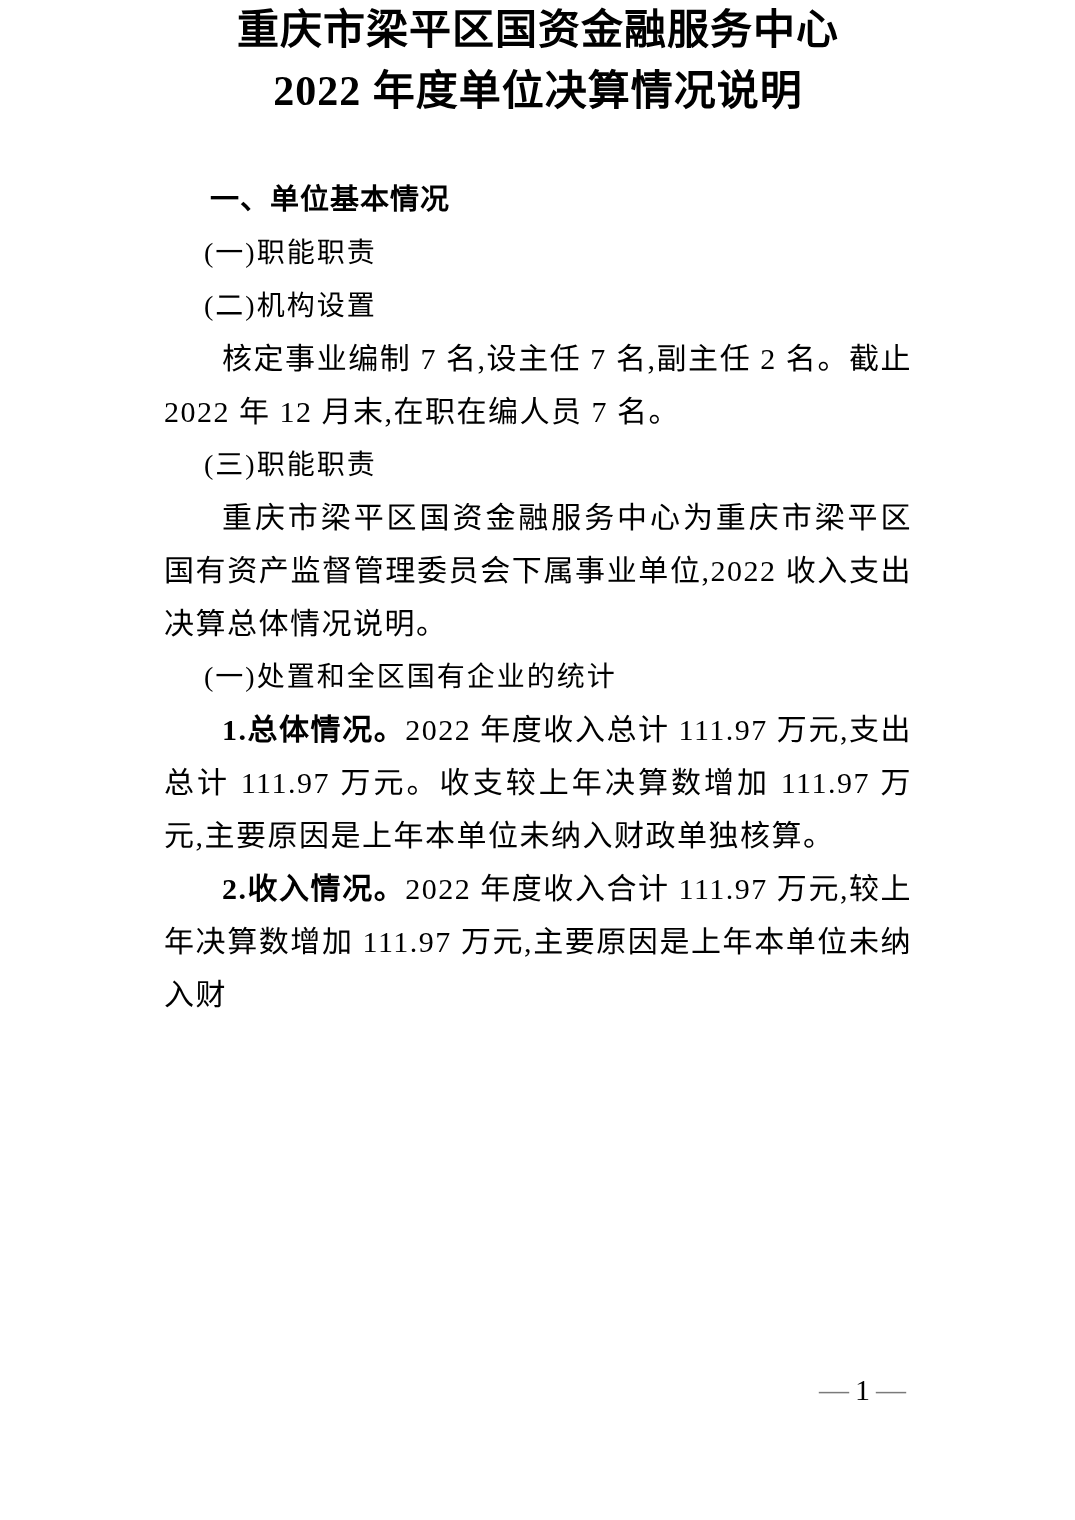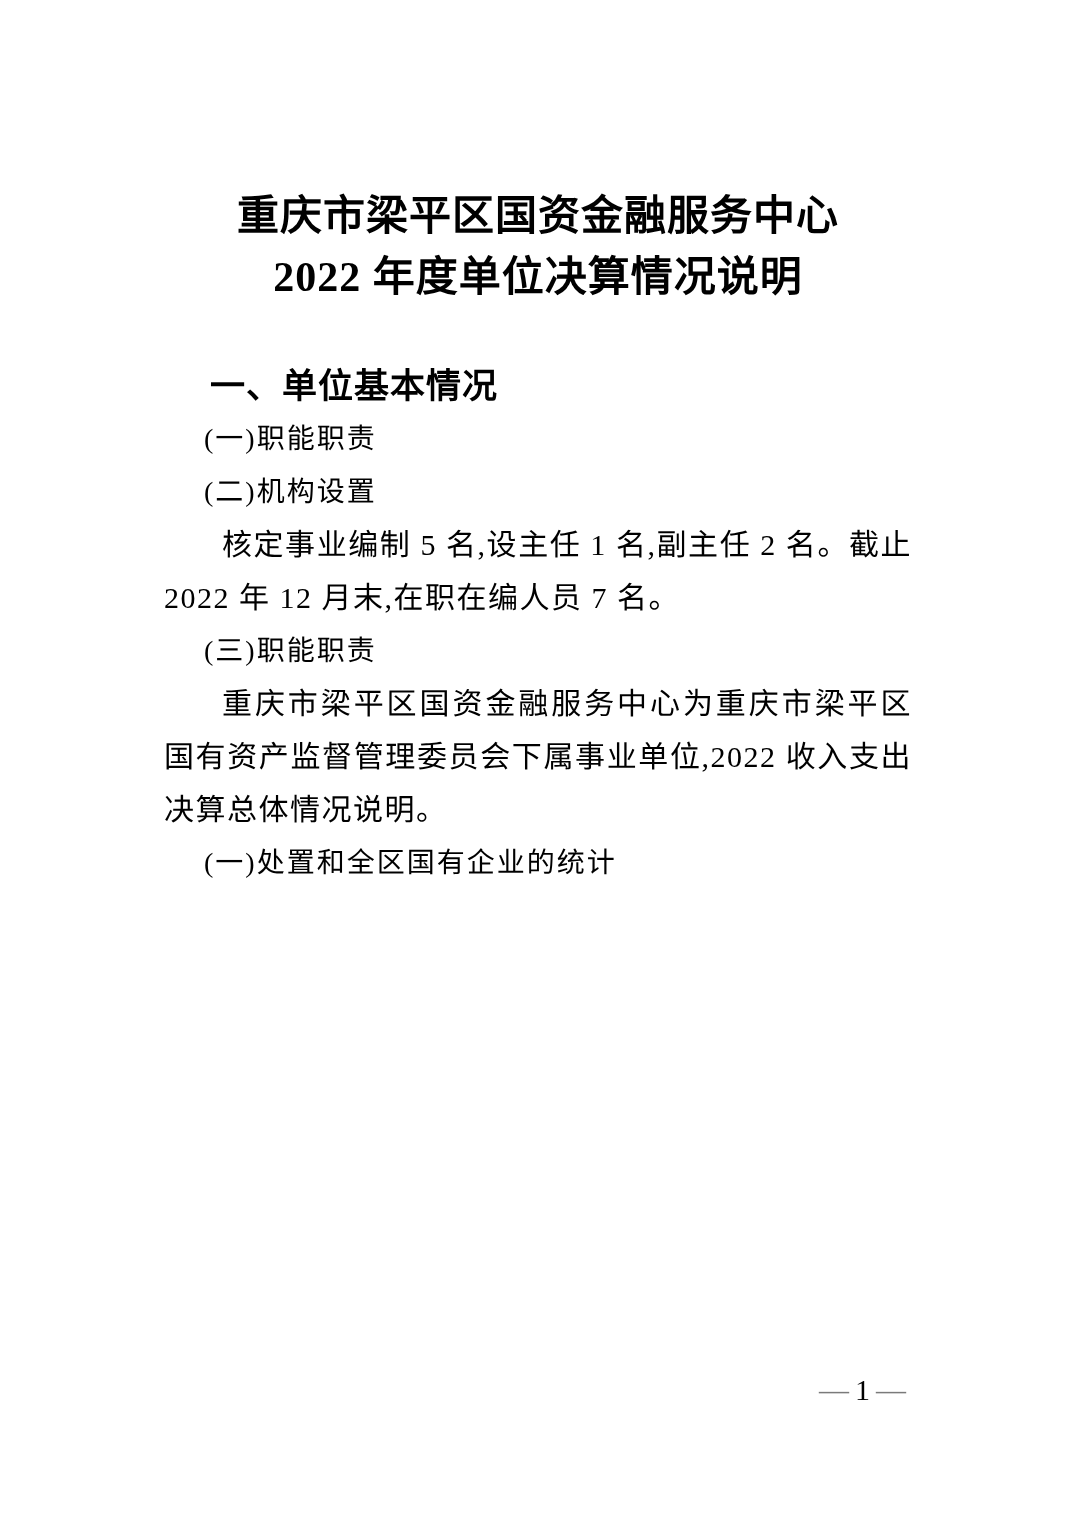--- a/index.html
+++ b/index.html
@@ -17,35 +17,34 @@
     overflow: hidden;
   }
   .content {
     position: absolute;
     left: 164px;
     top: 0;
     width: 748px;
   }
   .doc-title {
     margin: 0;
-    padding-top: 186px;
     font-size: 42px;
     line-height: 61px;
     font-weight: bold;
     text-align: center;
     letter-spacing: 1px;
     font-family: "Liberation Serif", serif;
   }
   .title-line { display: block; }
 
   .h-hei {
     margin: 0;
     font-family: "Liberation Sans", sans-serif;
     font-weight: bold;
-    font-size: 35px;
+    font-size: 29px;
     line-height: 53px;
     text-indent: 46px;
     letter-spacing: 1px;
   }
   .h-hei.first { margin-top: 51px; }
 
   .h-kai {
     margin: 0;
     font-weight: normal;
     font-size: 28px;
@@ -88,28 +87,30 @@
     <h1 class="doc-title">
       <span class="title-line">重庆市梁平区国资金融服务中心</span>
       <span class="title-line">2022 年度单位决算情况说明</span>
     </h1>
 
     <h2 class="h-hei first">一、单位基本情况</h2>
 
     <h3 class="h-kai">(一)职能职责</h3>
 
     <h3 class="h-kai">(二)机构设置</h3>
-    <p class="para">核定事业编制 5 名,设主任 1 名,副主任 2 名。截止 2022 年 12 月末,在职在编人员 7 名。</p>
+    <p class="para">核定事业编制 7 名,设主任 7 名,副主任 2 名。截止 2022 年 12 月末,在职在编人员 7 名。</p>
 
     <h3 class="h-kai">(三)职能职责</h3>
     <p class="para">重庆市梁平区国资金融服务中心为重庆市梁平区国有资产监督管理委员会下属事业单位,2022 收入支出决算总体情况说明。</p>
 
 
     <h3 class="h-kai">(一)处置和全区国有企业的统计</h3>
 
+    <p class="para"><span class="lead">1.总体情况。</span><span>2022 年度收入总计 111.97 万元,支出总计 111.97 万元。收支较上年决算数增加 111.97 万元,主要原因是上年本单位未纳入财政单独核算。</span></p>
 
+    <p class="para"><span class="lead">2.收入情况。</span><span>2022 年度收入合计 111.97 万元,较上年决算数增加 111.97 万元,主要原因是上年本单位未纳入财</span></p>
 
   </div>
 
   <div class="footer">
     <span class="dash">—</span><span class="num">1</span><span class="dash">—</span>
   </div>
 </div>
 
 </body></html>

